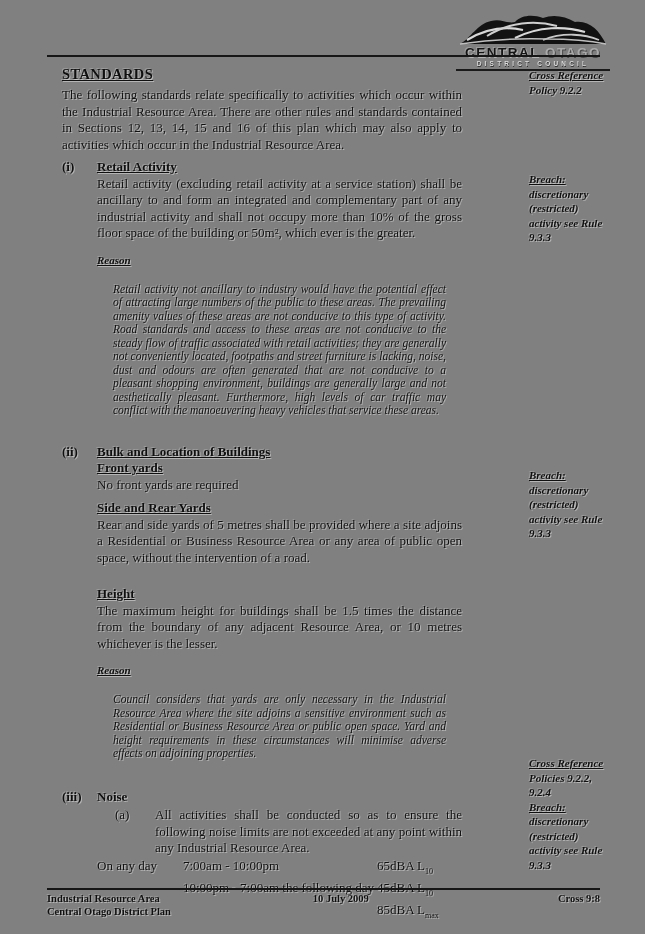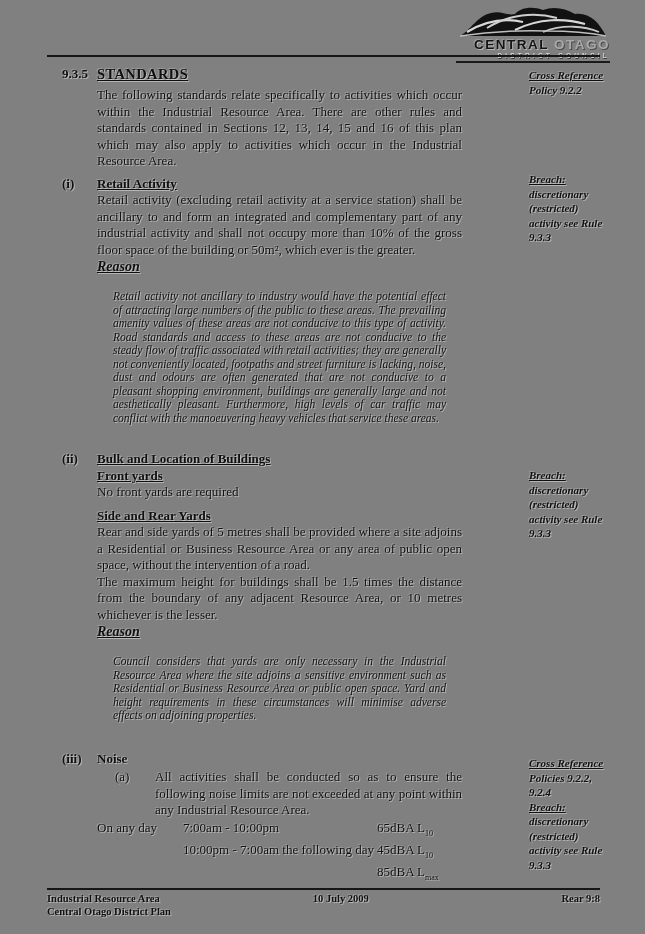--- a/index.html
+++ b/index.html
@@ -6,21 +6,21 @@
   .page {
     position:relative; width:645px; height:934px; background:#808080;
     font-family:"Liberation Serif", serif; color:#101010; overflow:hidden;
     text-shadow: 1px 1px 0 rgba(255,255,255,.42), -1px -1px 0 rgba(255,255,255,.22);
   }
   
   .top-rule    { position:absolute; left:47px; top:55px;  width:553px; height:2px; background:#161616; }
   .footer-rule { position:absolute; left:47px; top:888px; width:553px; height:2px; background:#161616; }
 
   
-  .logo { position:absolute; left:456px; top:4px; width:154px; text-align:right; }
+  .logo { position:absolute; left:456px; top:12px; width:154px; text-align:center; }
   .logo svg { display:block; margin:0 auto; }
   .logo-line1 { font-family:"Liberation Sans", sans-serif; font-weight:bold; font-size:13.5px;
                 letter-spacing:1.5px; margin-top:-3px; white-space:nowrap; }
   .central { color:#141414; }
   .otago   { color:#a9a9a9; text-shadow:1px 1px 0 #4a4a4a; }
   .logo-line2 { font-family:"Liberation Sans", sans-serif; font-size:6.5px; font-weight:bold;
                 letter-spacing:3.2px; color:#d9d9d9; text-shadow:0.5px 0.5px 0 #2e2e2e;
                 border-bottom:2px solid #1a1a1a; padding-bottom:2px; white-space:nowrap; }
 
   
@@ -31,21 +31,21 @@
   .h1 { font-size:14.5px; font-weight:bold; text-decoration:underline; letter-spacing:0.4px; margin-bottom:4px; }
   .h2 { font-size:13px; font-weight:bold; line-height:16.5px; }
   .h2.u, .u { text-decoration:underline; }
   p.jt { margin:0; font-size:13px; line-height:16.5px; text-align:justify; }
   .plain { font-size:13px; line-height:16.5px; }
   .gap6  { margin-top:6px; }
   .gap7  { margin-top:7px; }
   .gap10 { margin-top:10px; }
   .gap12 { margin-top:12px; }
   .gap20 { margin-top:20px; }
-  .reason-label { margin-top:2px; font-size:14px; font-style:italic; font-weight:bold;
+  .reason-label { margin-top:11px; font-size:11px; font-style:italic; font-weight:bold;
                   text-decoration:underline; line-height:14px; }
   p.reason { margin:16px; font-size:11.5px; line-height:13.5px; font-style:italic; text-align:justify; }
 
   
   .clause { display:flex; padding-left:18px; margin-top:2px; }
   .clause-letter { width:40px; flex:none; font-size:13px; line-height:16.5px; }
   .clause-text { flex:1; }
   .noise-table { margin-top:1px; }
   .noise-row  { display:flex; font-size:13px; line-height:16.8px; }
   .noise-day  { width:86px;  flex:none; }
@@ -86,21 +86,20 @@
       <span class="otago">OTAGO</span>
     </div>
     <div class="logo-line2">DISTRICT COUNCIL</div>
   </div>
 
   <div class="top-rule"></div>
 
   <div class="content">
 
     <div class="row">
-      <div class="num">9.3.5</div>
       <div class="body">
         <div class="h1">STANDARDS</div>
         <p class="jt">The following standards relate specifically to activities which occur within the Industrial Resource Area.  There are other rules and standards contained in Sections 12, 13, 14, 15 and 16 of this plan which may also apply to activities which occur in the Industrial Resource Area.</p>
       </div>
     </div>
 
     <div class="row gap6">
       <div class="num">(i)</div>
       <div class="body">
         <div class="h2 u">Retail Activity</div>
@@ -111,20 +110,21 @@
     </div>
 
     <div class="row gap10">
       <div class="num">(ii)</div>
       <div class="body">
         <div class="h2 u">Bulk and Location of Buildings</div>
         <div class="h2 u">Front yards</div>
         <div class="plain">No front yards are required</div>
         <div class="h2 u gap7">Side and Rear Yards</div>
         <p class="jt">Rear and side yards of 5 metres shall be provided where a site adjoins a Residential or Business Resource Area or any area of public open space, without the intervention of a road.</p>
+        <div class="h2 u gap20">Height</div>
         <p class="jt">The maximum height for buildings shall be 1.5 times the distance from the boundary of any adjacent Resource Area, or 10 metres whichever is the lesser.</p>
         <div class="reason-label">Reason</div>
         <p class="reason">Council considers that yards are only necessary in the Industrial Resource Area where the site adjoins a sensitive environment such as Residential or Business Resource Area or public open space.  Yard and height requirements in these circumstances will minimise adverse effects on adjoining properties.</p>
       </div>
     </div>
 
     <div class="row gap12">
       <div class="num">(iii)</div>
       <div class="body">
         <div class="h2">Noise</div>
@@ -185,16 +185,16 @@
     <div>9.3.3</div>
   </div>
 
   <div class="footer-rule"></div>
   <div class="footer">
     <div class="footer-left">
       <div>Industrial Resource Area</div>
       <div>Central Otago District Plan</div>
     </div>
     <div class="footer-center">10 July 2009</div>
-    <div class="footer-right">Rear 9:8</div>
+    <div class="footer-right">Cross 9:8</div>
   </div>
 
 </div>
 
 </body></html>

